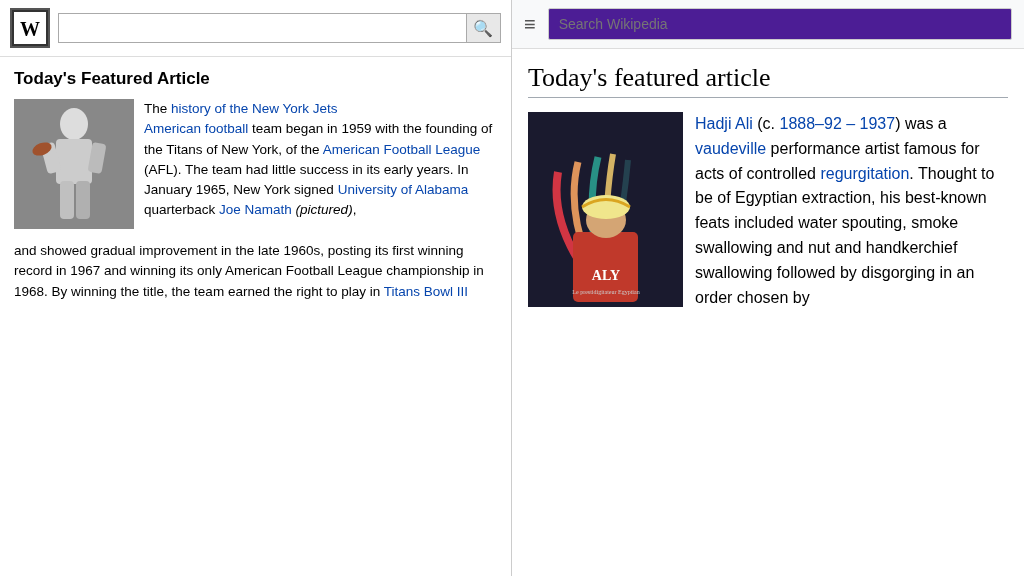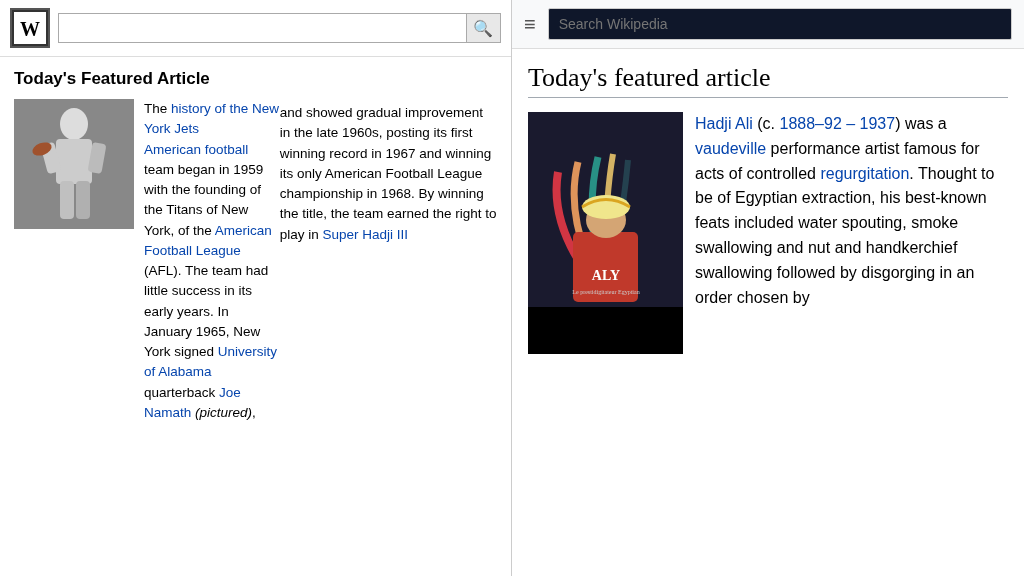--- a/index.html
+++ b/index.html
@@ -68,21 +68,21 @@
       overflow-y: auto;
       flex: 1;
     }
     .left-content h2 {
       font-size: 17px;
       font-weight: bold;
       margin-bottom: 10px;
     }
     .left-article-body {
       display: flex;
-      flex-direction: row;
+      flex-direction: column;
     }
     .left-float-section {
       display: flex;
       gap: 10px;
       margin-bottom: 8px;
     }
     .left-image {
       width: 120px;
       height: 130px;
       background: #888;
@@ -127,21 +127,21 @@
       color: #555;
     }
     .right-search-box {
       flex: 1;
       height: 32px;
       border: 1px solid #ccc;
       border-radius: 2px;
       padding: 0 10px;
       font-size: 14px;
       color: #888;
-      background: #0f172a;
+      background: #4c1d95;
     }
     .right-content {
       padding: 14px 16px;
       overflow-y: auto;
       flex: 1;
     }
     .right-content h1 {
       font-size: 26px;
       font-weight: normal;
       font-family: 'Linux Libertine', Georgia, Times, serif;
@@ -153,21 +153,21 @@
       display: flex;
       flex-direction: column;
     }
     .right-float-section {
       display: flex;
       gap: 12px;
       margin-bottom: 8px;
     }
     .right-image {
       width: 155px;
-      height: 242px;
+      height: 195px;
       flex-shrink: 0;
       background: #000;
       overflow: hidden;
     }
     .right-text-float {
       font-size: 16px;
       line-height: 1.55;
     }
 
     
@@ -212,21 +212,21 @@
 
             <ellipse cx="28" cy="50" rx="10" ry="6" fill="#a0522d" transform="rotate(-20 28 50)"></ellipse>
           </svg>
         </div>
         <div class="left-text-float">
           <span>The </span><a class="blue-link" href="#">history of the New York Jets</a><br>
           <a class="blue-link" href="#">American football</a><span> team began in 1959 with the founding of the Titans of New York, of the </span><a class="blue-link" href="#">American Football League</a><span> (AFL). The team had little success in its early years. In January 1965, New York signed </span><a class="blue-link" href="#">University of Alabama</a><span> quarterback </span><a class="blue-link" href="#">Joe Namath</a><span> <em>(pictured)</em>,</span>
         </div>
       </div>
       <div class="left-text-full">
-        and showed gradual improvement in the late 1960s, posting its first winning record in 1967 and winning its only American Football League championship in 1968. By winning the title, the team earned the right to play in <a class="blue-link" href="#">Super Hadji III</a>
+        and showed gradual improvement in the late 1960s, posting its first winning record in 1967 and winning its only American Football League championship in 1968. By winning the title, the team earned the right to play in <a class="blue-link" href="#">Titans Bowl III</a>
       </div>
     </div>
   </div>
 </div>
 
 <div class="right-panel">
   <div class="right-header">
     <div class="hamburger-icon">≡</div>
     <input class="right-search-box" type="text" placeholder="Search Wikipedia" style="">
   </div>

